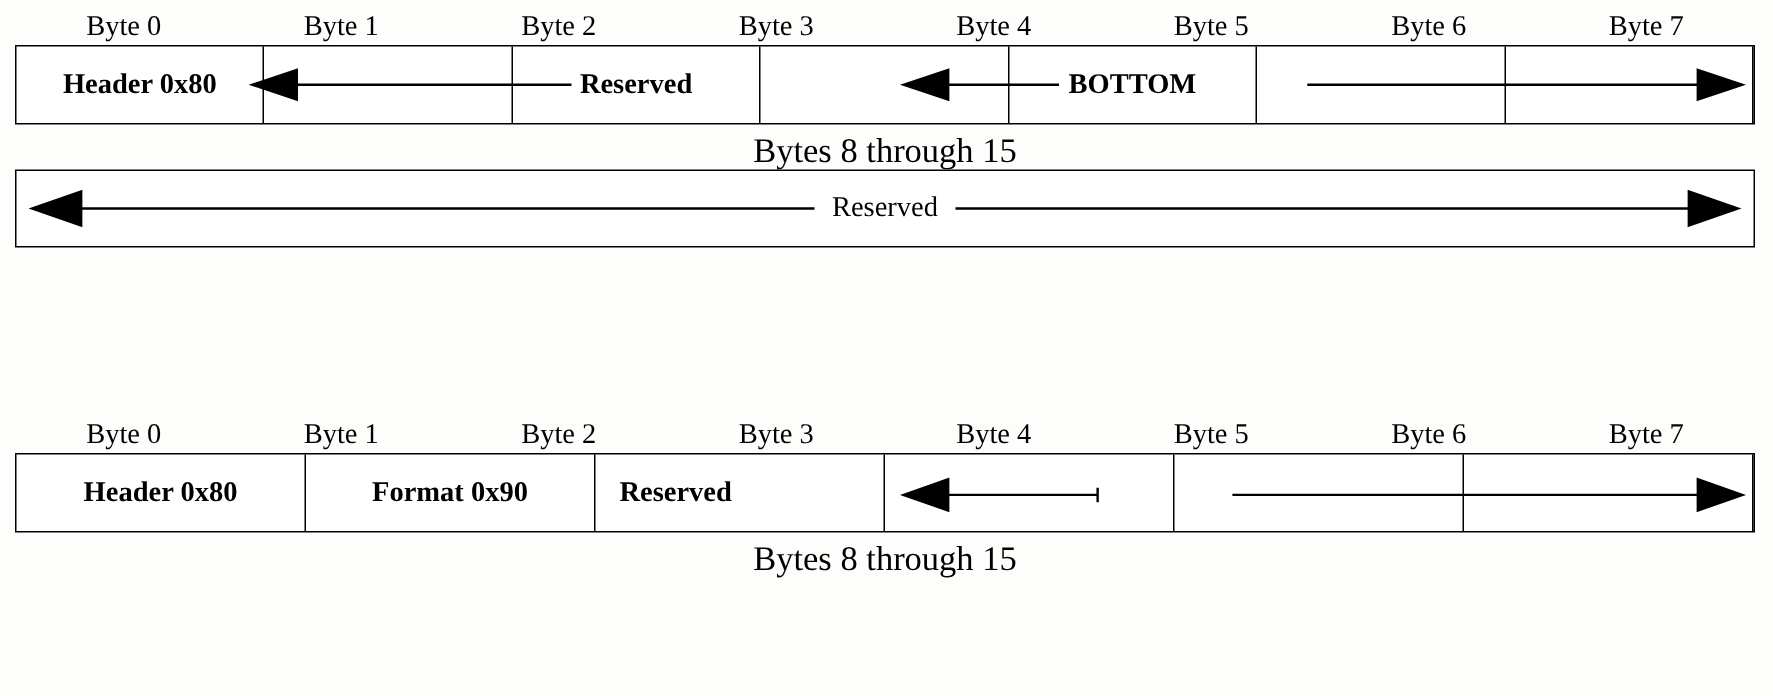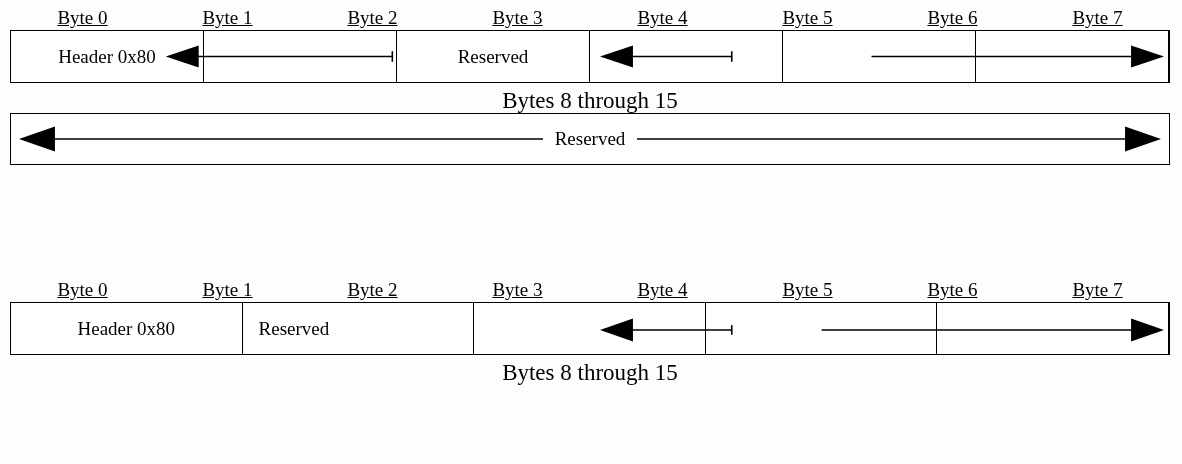--- a/index.html
+++ b/index.html
@@ -9,21 +9,21 @@
     font-family:"Liberation Serif","DejaVu Serif",serif;
     color:#000;
     overflow:hidden;
     position:relative;
   }
   .diagram{position:absolute;left:10px;width:1160px;}
   #diagram-1{top:0;}
   #diagram-2{top:272px;}
 
   
-  .byte-headers{display:flex;width:1160px;height:30px;text-decoration:underline;}
+  .byte-headers{display:flex;width:1160px;height:30px;}
   .byte-headers .bh{
     flex:1 1 0;
     display:flex;align-items:flex-end;justify-content:center;
     font-size:19px;line-height:20px;
     padding-bottom:2px;
   }
 
   
   .byte-row{
     position:relative;
@@ -32,20 +32,21 @@
     box-sizing:border-box;
     background:#fff;
   }
   .cell{
     flex:1 1 0;
     border-right:1.4px solid #000;
     box-sizing:border-box;
     display:flex;align-items:center;justify-content:center;
     font-size:19px;
     position:relative;
+    font-weight:bold;
   }
   .cell:last-child{border-right:none;}
   .cell.blank{}
 
   
   .wide-label{
     width:1160px;height:28px;
     display:flex;align-items:flex-end;justify-content:center;
     font-size:23px;line-height:20px;padding-bottom:2px;
   }
@@ -95,20 +96,23 @@
 
   <div class="byte-row">
     <div class="cell">
       <span class="cell-text">Header 0x80</span>
     </div>
     <div class="cell blank"></div>
     <div class="cell">
       <span class="cell-text">Reserved</span>
     </div>
     <div class="cell blank"></div>
+    <div class="cell">
+      <span class="cell-text">BOTTOM</span>
+    </div>
     <div class="cell blank"></div>
     <div class="cell blank"></div>
 
     <div class="arrow-layer">
       <svg viewBox="0 0 1160 53" preserveAspectRatio="none">
 
         <g>
           <polygon points="155,26.5 188,15 188,38" fill="#000"></polygon>
           <line x1="186" y1="26.5" x2="382" y2="26.5" stroke="#000" stroke-width="1.6"></line>
           <line x1="382" y1="21" x2="382" y2="32" stroke="#000" stroke-width="1.6"></line>
@@ -150,20 +154,23 @@
     <div class="bh">Byte 5</div>
     <div class="bh">Byte 6</div>
     <div class="bh">Byte 7</div>
   </div>
 
   <div class="byte-row">
     <div class="cell">
       <span class="cell-text">Header 0x80</span>
     </div>
     <div class="cell">
+      <span class="cell-text">Format 0x90</span>
+    </div>
+    <div class="cell">
       <span class="cell-text left">Reserved</span>
     </div>
     <div class="cell blank"></div>
     <div class="cell blank"></div>
     <div class="cell blank"></div>
 
     <div class="arrow-layer">
       <svg viewBox="0 0 1160 53" preserveAspectRatio="none">
 
         <g>

